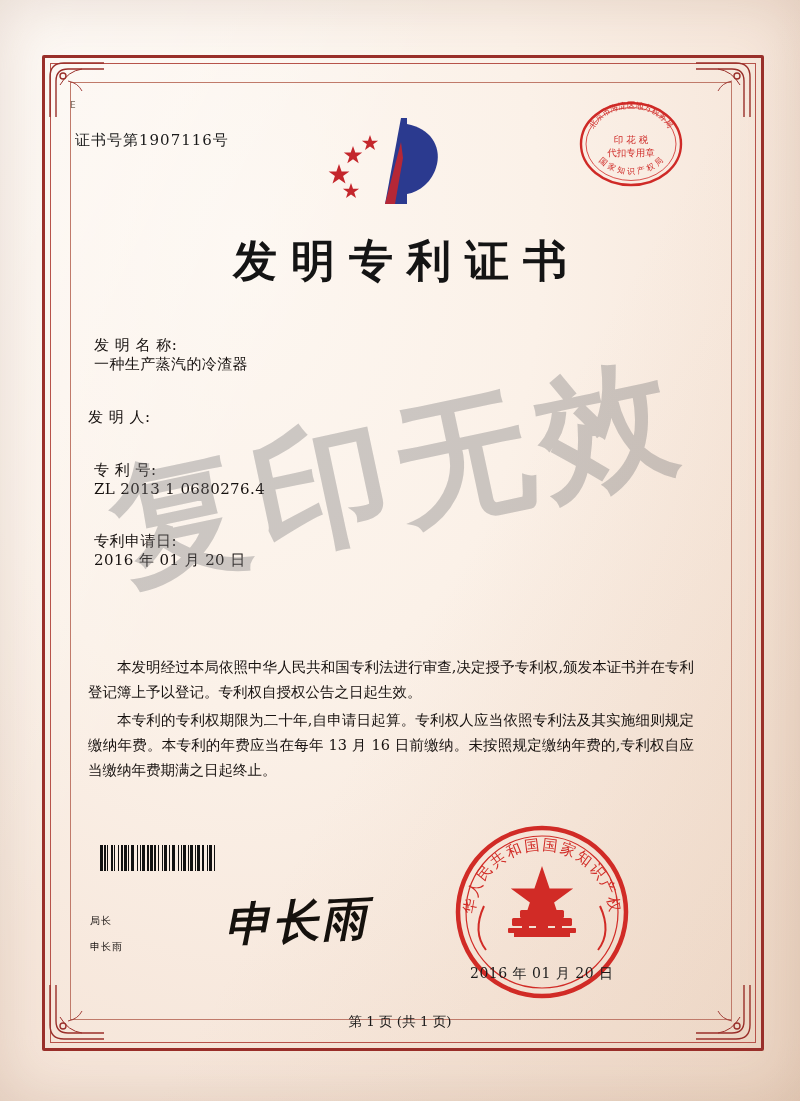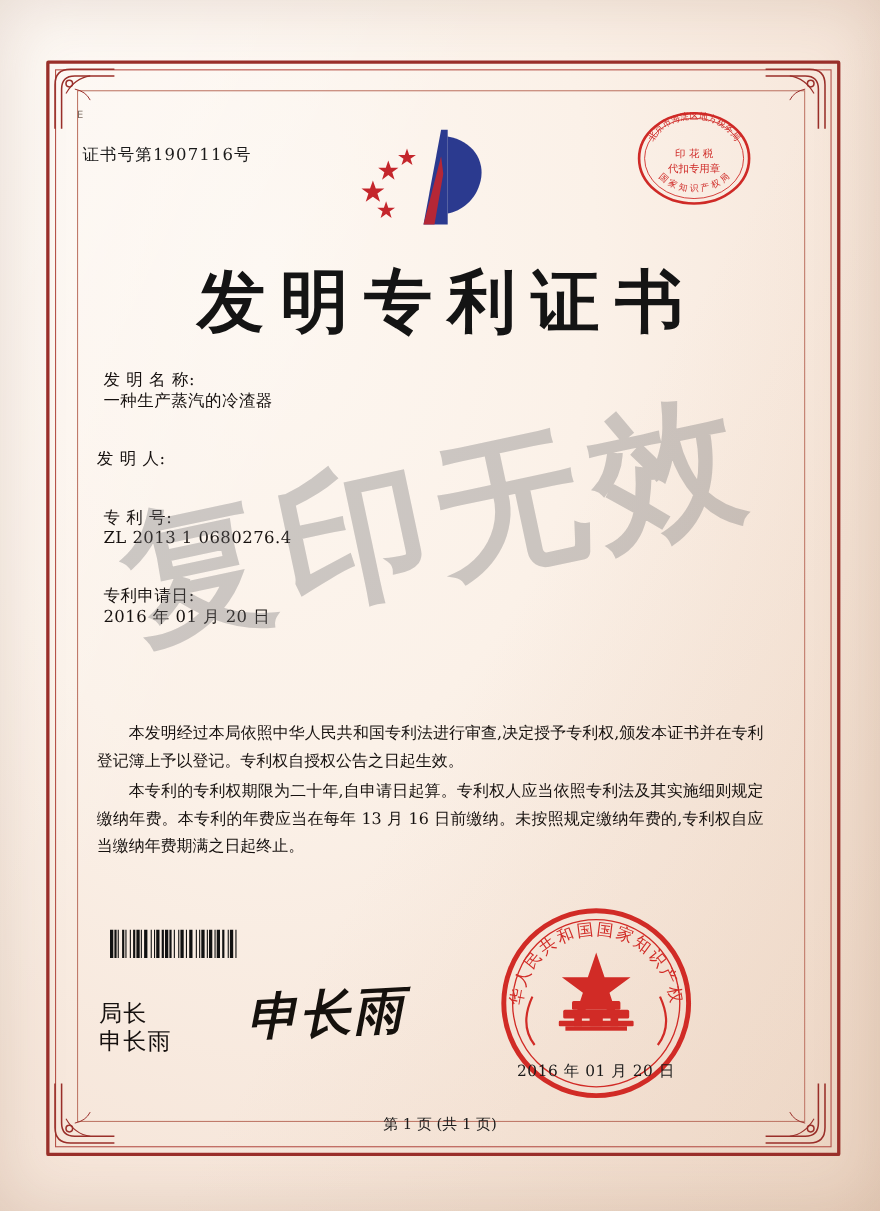--- a/index.html
+++ b/index.html
@@ -112,21 +112,21 @@
   }
 
   
   .doc-title {
     position: absolute;
     left: 0;
     right: 0;
     top: 232px;
     text-align: center;
     font-family: "DejaVu Serif", "Liberation Serif", serif;
-    font-size: 62px;
+    font-size: 44px;
     font-weight: bold;
     letter-spacing: 14px;
     color: #141414;
     text-indent: 14px;
   }
 
   
   .fields {
     position: absolute;
     left: 88px;
@@ -184,21 +184,21 @@
     background: #111;
     height: 100%;
   }
 
   
   .sign-label {
     position: absolute;
     left: 90px;
     top: 908px;
     font-family: "DejaVu Serif", "Liberation Serif", serif;
-    font-size: 21px;
+    font-size: 10px;
     color: #16110f;
     line-height: 26px;
     letter-spacing: 1px;
   }
   .signature {
     position: absolute;
     left: 225px;
     top: 890px;
     width: 190px;
     height: 76px;

